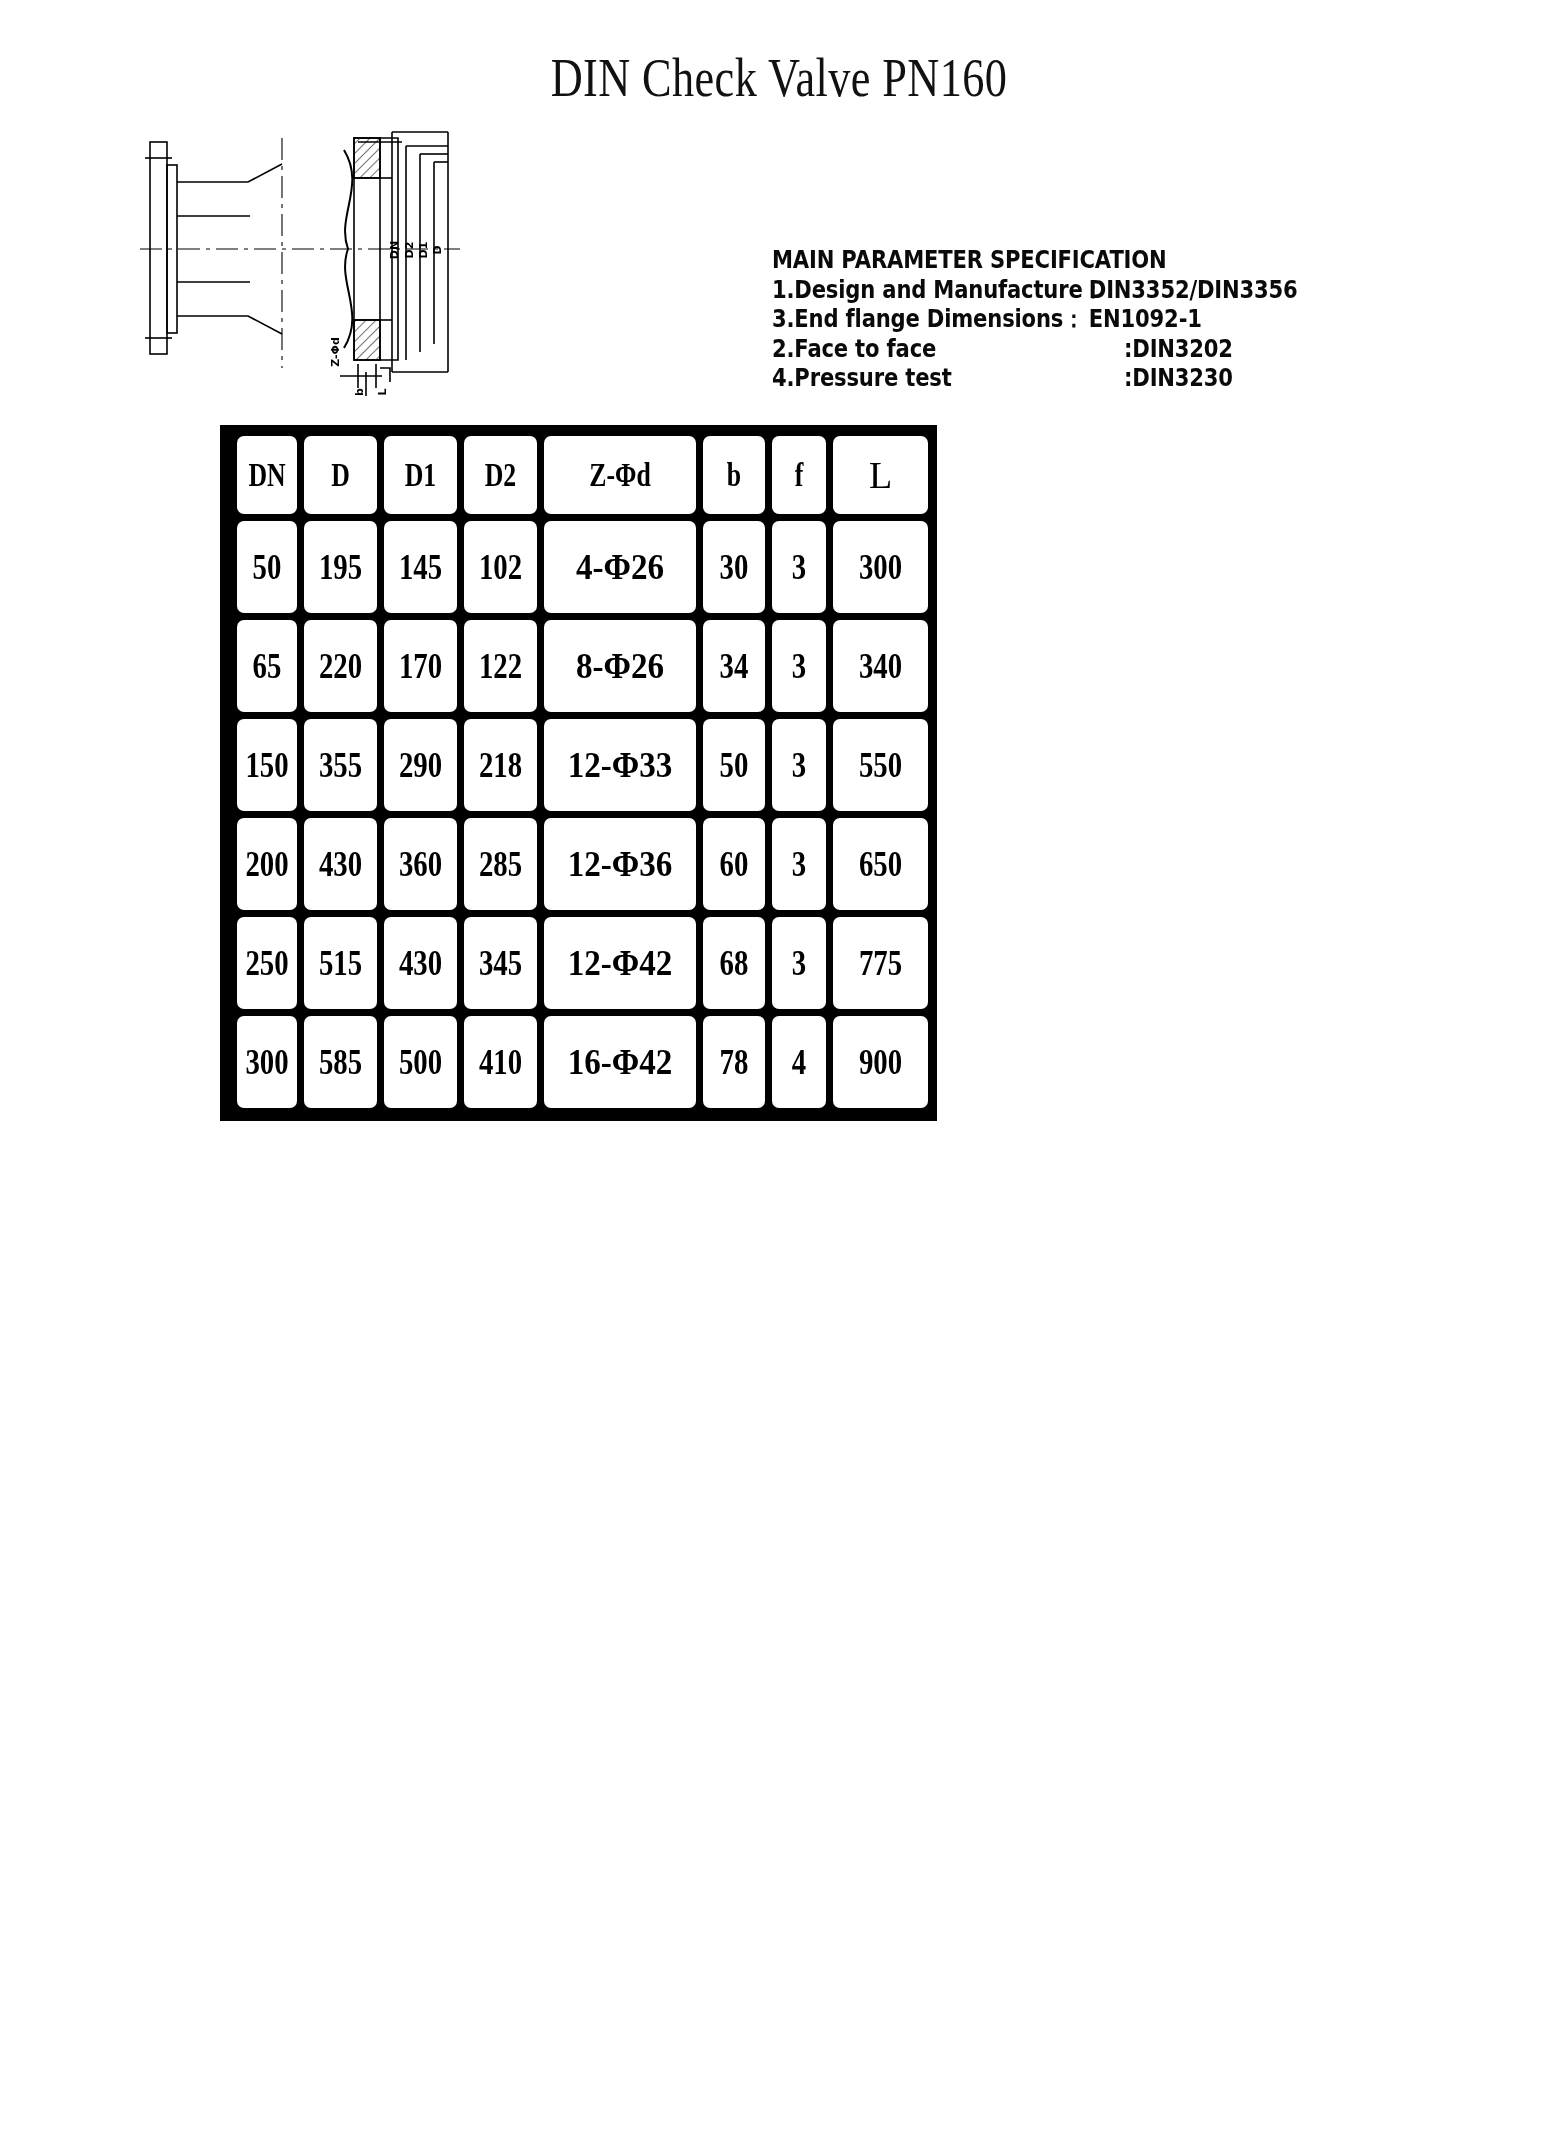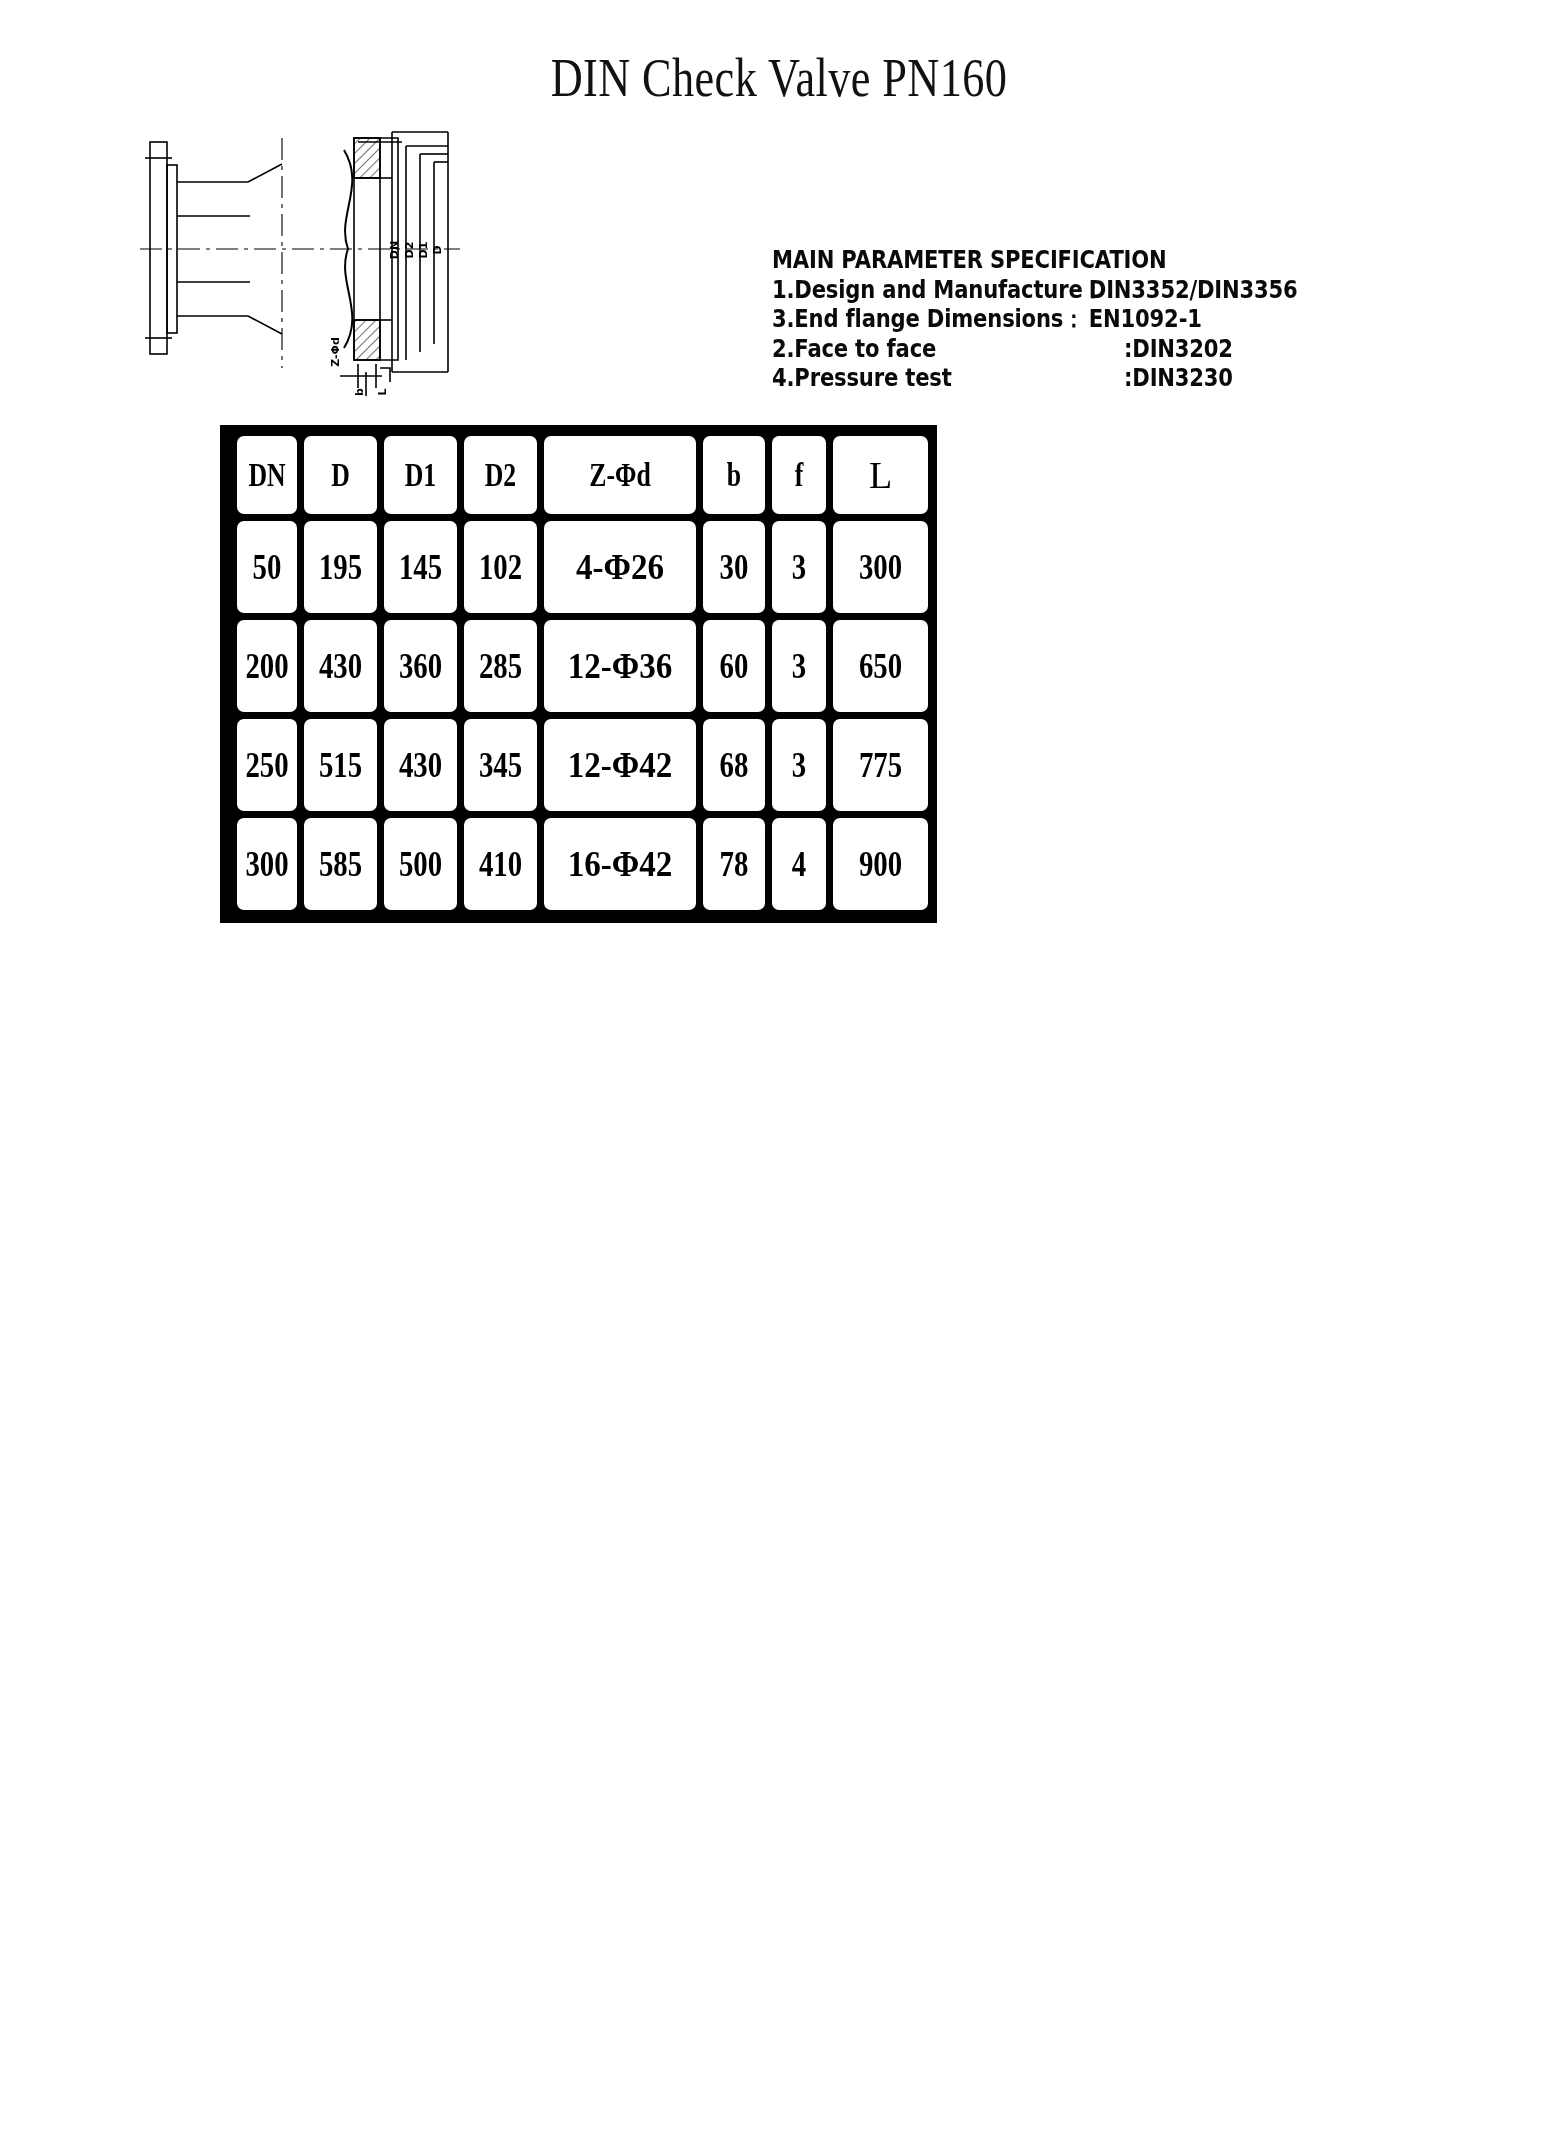--- a/index.html
+++ b/index.html
@@ -289,20 +289,72 @@
           </td>
           <td>
             <span class="cell-val">3</span>
           </td>
           <td>
             <span class="cell-val">300</span>
           </td>
         </tr>
         <tr>
           <td>
+            <span class="cell-val">65</span>
+          </td>
+          <td>
+            <span class="cell-val">220</span>
+          </td>
+          <td>
+            <span class="cell-val">170</span>
+          </td>
+          <td>
+            <span class="cell-val">122</span>
+          </td>
+          <td>
+            <span class="cell-zd">8-Φ26</span>
+          </td>
+          <td>
+            <span class="cell-val">34</span>
+          </td>
+          <td>
+            <span class="cell-val">3</span>
+          </td>
+          <td>
+            <span class="cell-val">340</span>
+          </td>
+        </tr>
+        <tr>
+          <td>
+            <span class="cell-val">150</span>
+          </td>
+          <td>
+            <span class="cell-val">355</span>
+          </td>
+          <td>
+            <span class="cell-val">290</span>
+          </td>
+          <td>
+            <span class="cell-val">218</span>
+          </td>
+          <td>
+            <span class="cell-zd">12-Φ33</span>
+          </td>
+          <td>
+            <span class="cell-val">50</span>
+          </td>
+          <td>
+            <span class="cell-val">3</span>
+          </td>
+          <td>
+            <span class="cell-val">550</span>
+          </td>
+        </tr>
+        <tr>
+          <td>
             <span class="cell-val">200</span>
           </td>
           <td>
             <span class="cell-val">430</span>
           </td>
           <td>
             <span class="cell-val">360</span>
           </td>
           <td>
             <span class="cell-val">285</span>

